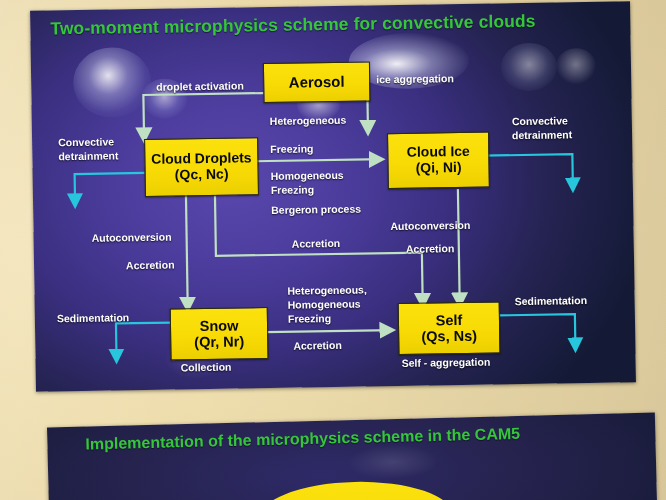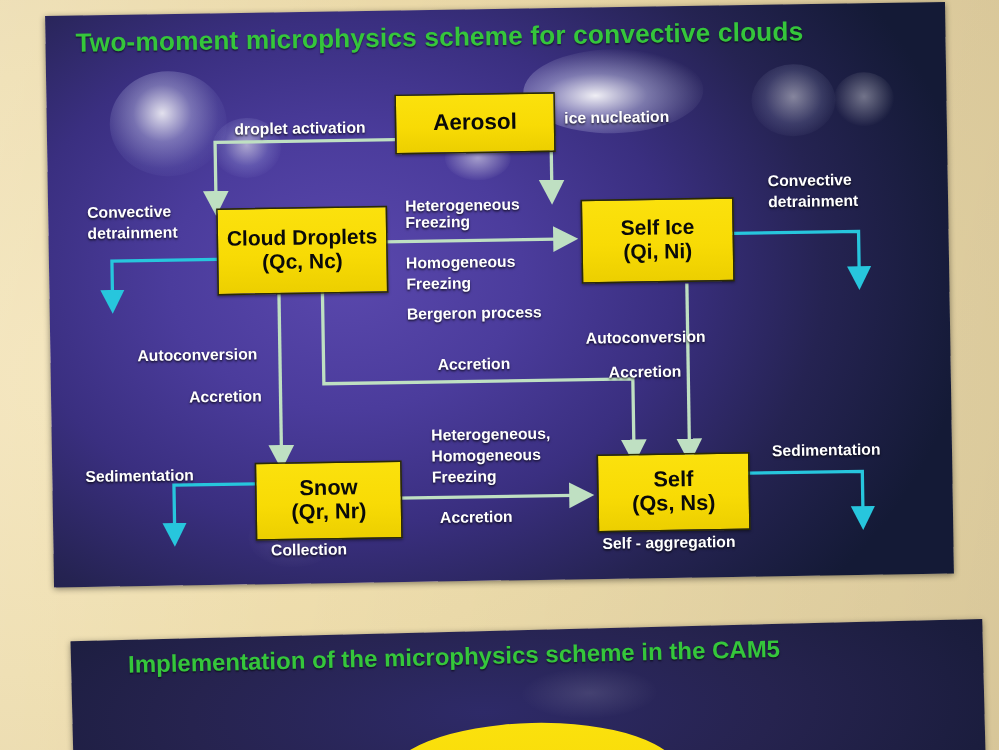--- a/index.html
+++ b/index.html
@@ -176,45 +176,45 @@
   <div class="ybox" style="left:232px;top:56px;width:105px;height:38px;font-size:15px;">
     <span class="l1">Aerosol</span>
   </div>
 
   <div class="ybox" style="left:112px;top:130px;width:112px;height:56px;font-size:14px;">
     <span class="l1">Cloud Droplets</span>
     <span class="l2">(Qc, Nc)</span>
   </div>
 
   <div class="ybox" style="left:355px;top:128px;width:100px;height:54px;font-size:14px;">
-    <span class="l1">Self Ice</span>
+    <span class="l1">Cloud Ice</span>
     <span class="l2">(Qi, Ni)</span>
   </div>
 
   <div class="ybox" style="left:135px;top:300px;width:96px;height:50px;font-size:14.5px;">
     <span class="l1">Snow</span>
     <span class="l2">(Qr, Nr)</span>
   </div>
 
   <div class="ybox" style="left:363px;top:298px;width:100px;height:50px;font-size:14.5px;">
     <span class="l1">Self</span>
     <span class="l2">(Qs, Ns)</span>
   </div>
 
   <div class="lab" style="left:125px;top:72px;">droplet activation</div>
 
-  <div class="lab" style="left:345px;top:68px;">ice nucleation</div>
+  <div class="lab" style="left:345px;top:68px;">ice aggregation</div>
 
   <div class="lab" style="left:26px;top:126px;">Convective</div>
   <div class="lab" style="left:26px;top:140px;">detrainment</div>
 
   <div class="lab" style="left:480px;top:112px;">Convective</div>
   <div class="lab" style="left:480px;top:126px;">detrainment</div>
 
-  <div class="lab" style="left:238px;top:125px;">Heterogeneous</div>
+  <div class="lab" style="left:238px;top:108px;">Heterogeneous</div>
   <div class="lab" style="left:238px;top:136px;">Freezing</div>
 
   <div class="lab" style="left:238px;top:163px;">Homogeneous</div>
   <div class="lab" style="left:238px;top:177px;">Freezing</div>
 
   <div class="lab" style="left:238px;top:197px;">Bergeron process</div>
 
   <div class="lab" style="left:58px;top:222px;">Autoconversion</div>
   <div class="lab" style="left:92px;top:250px;">Accretion</div>
 

